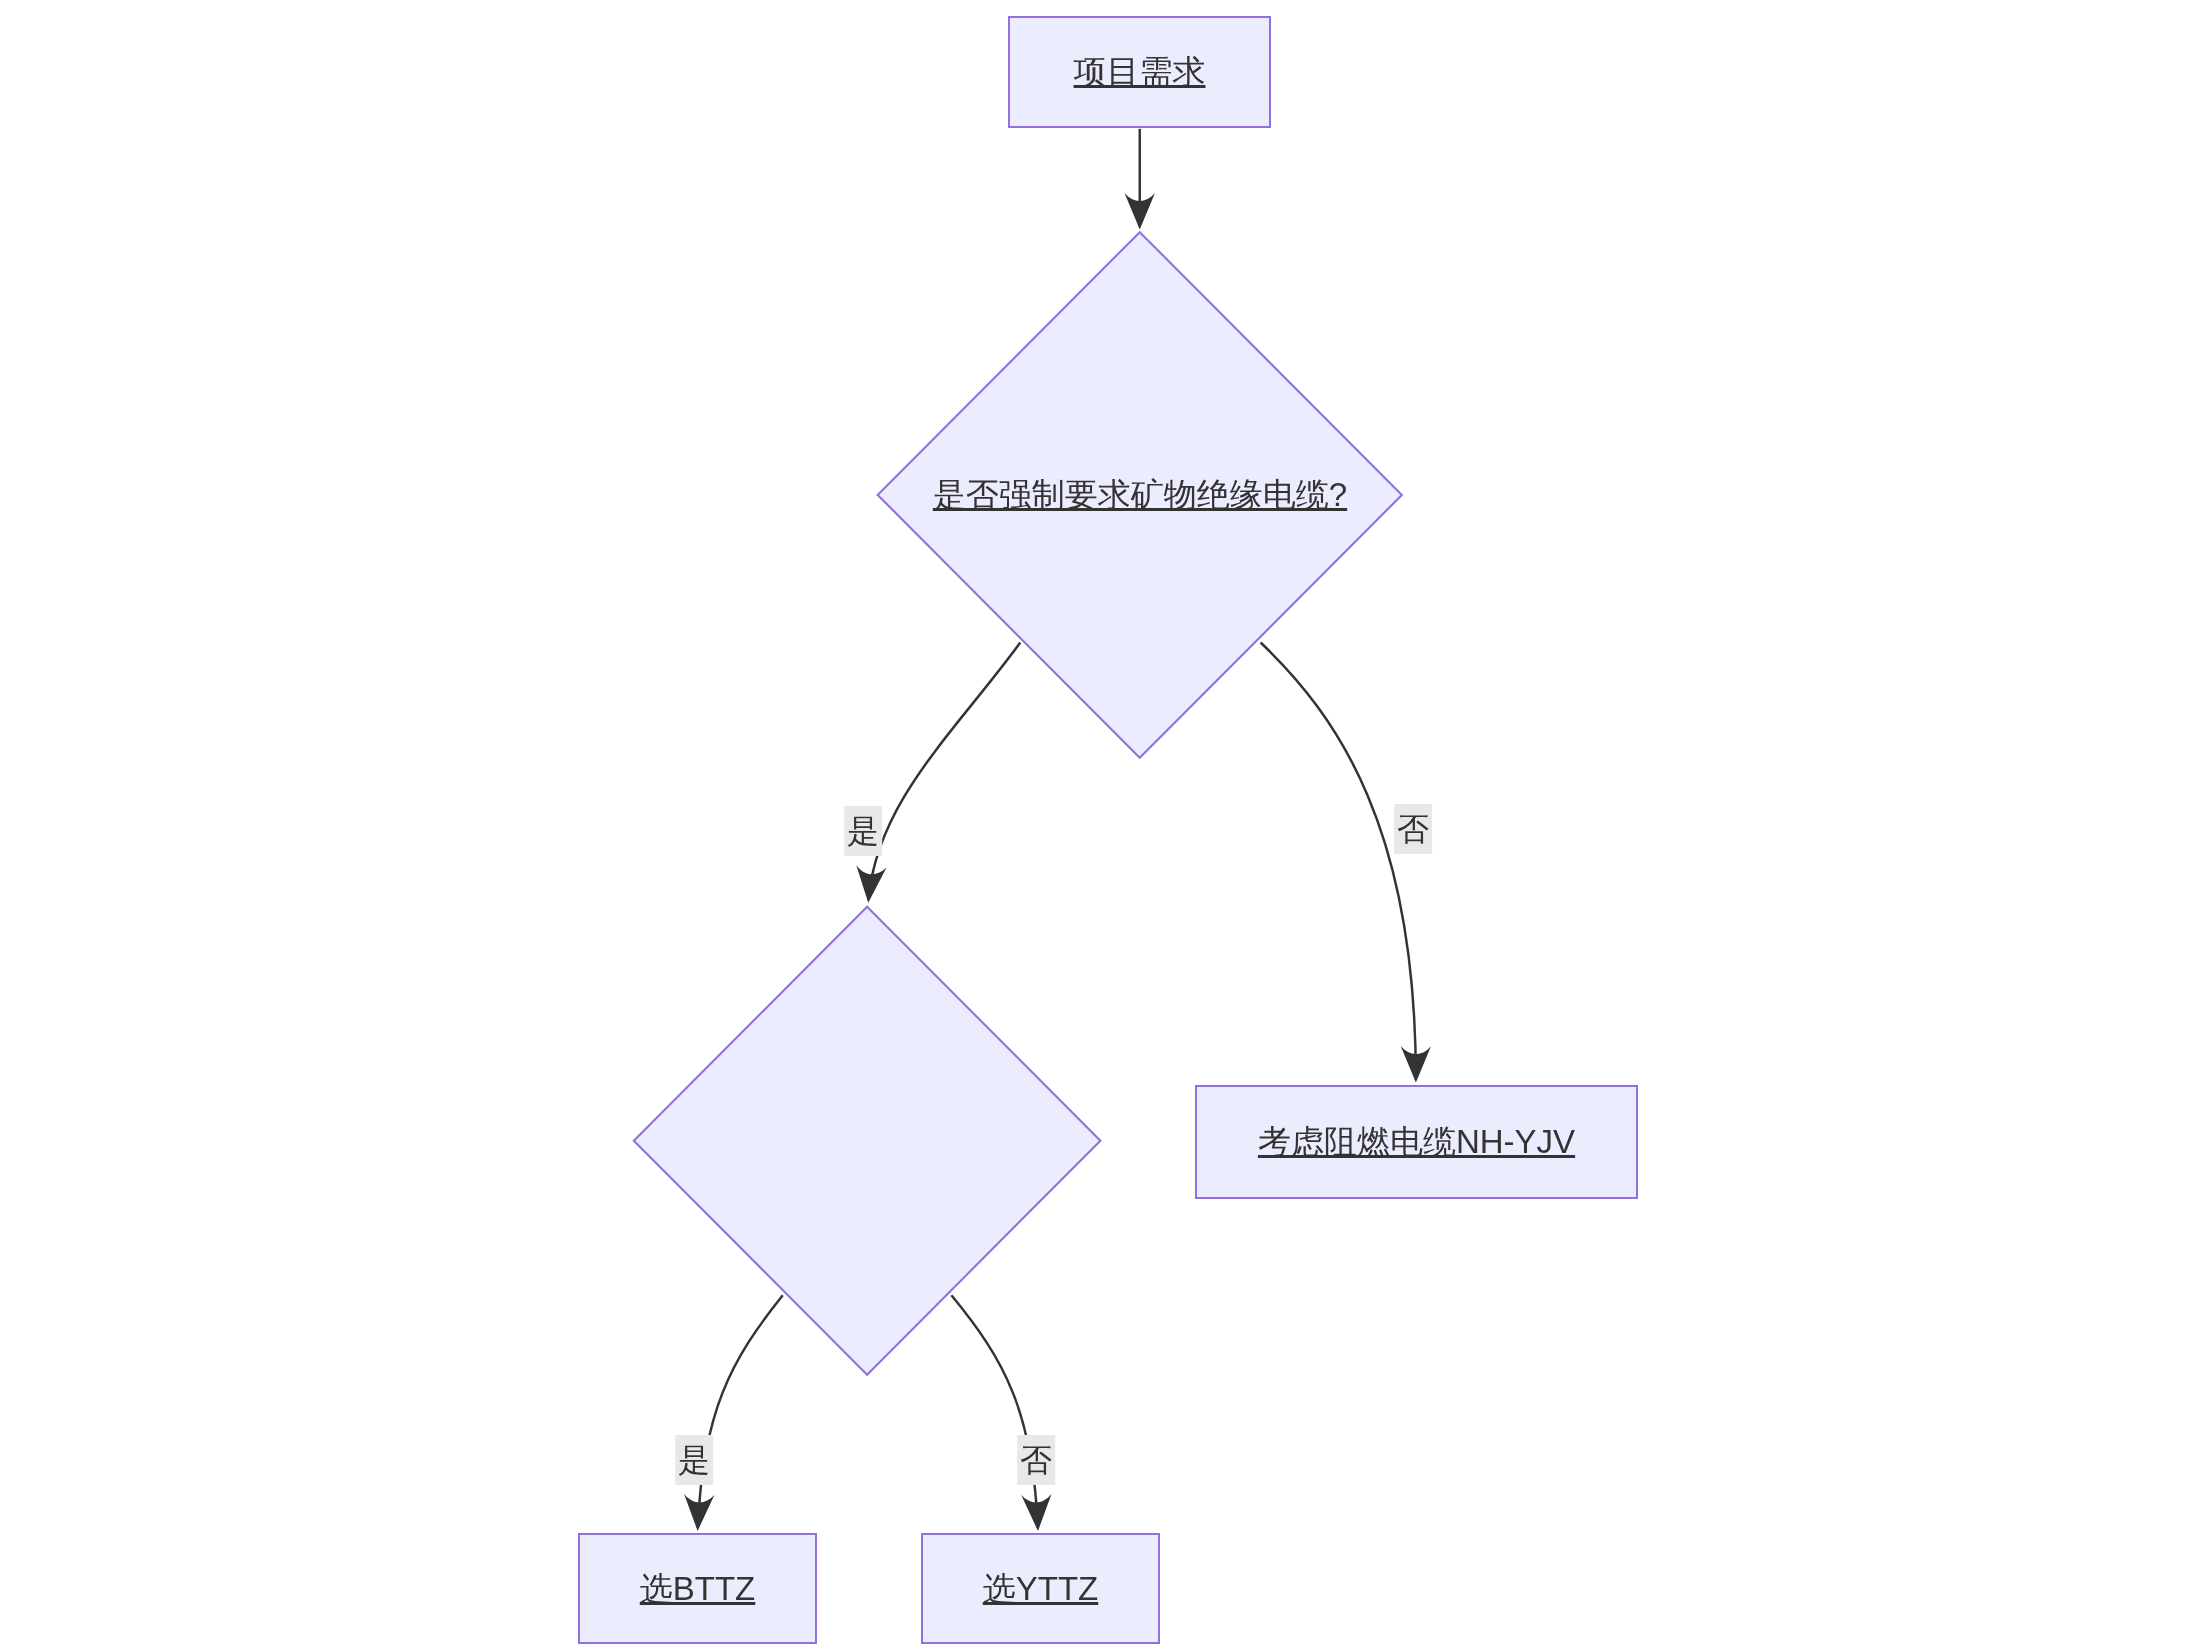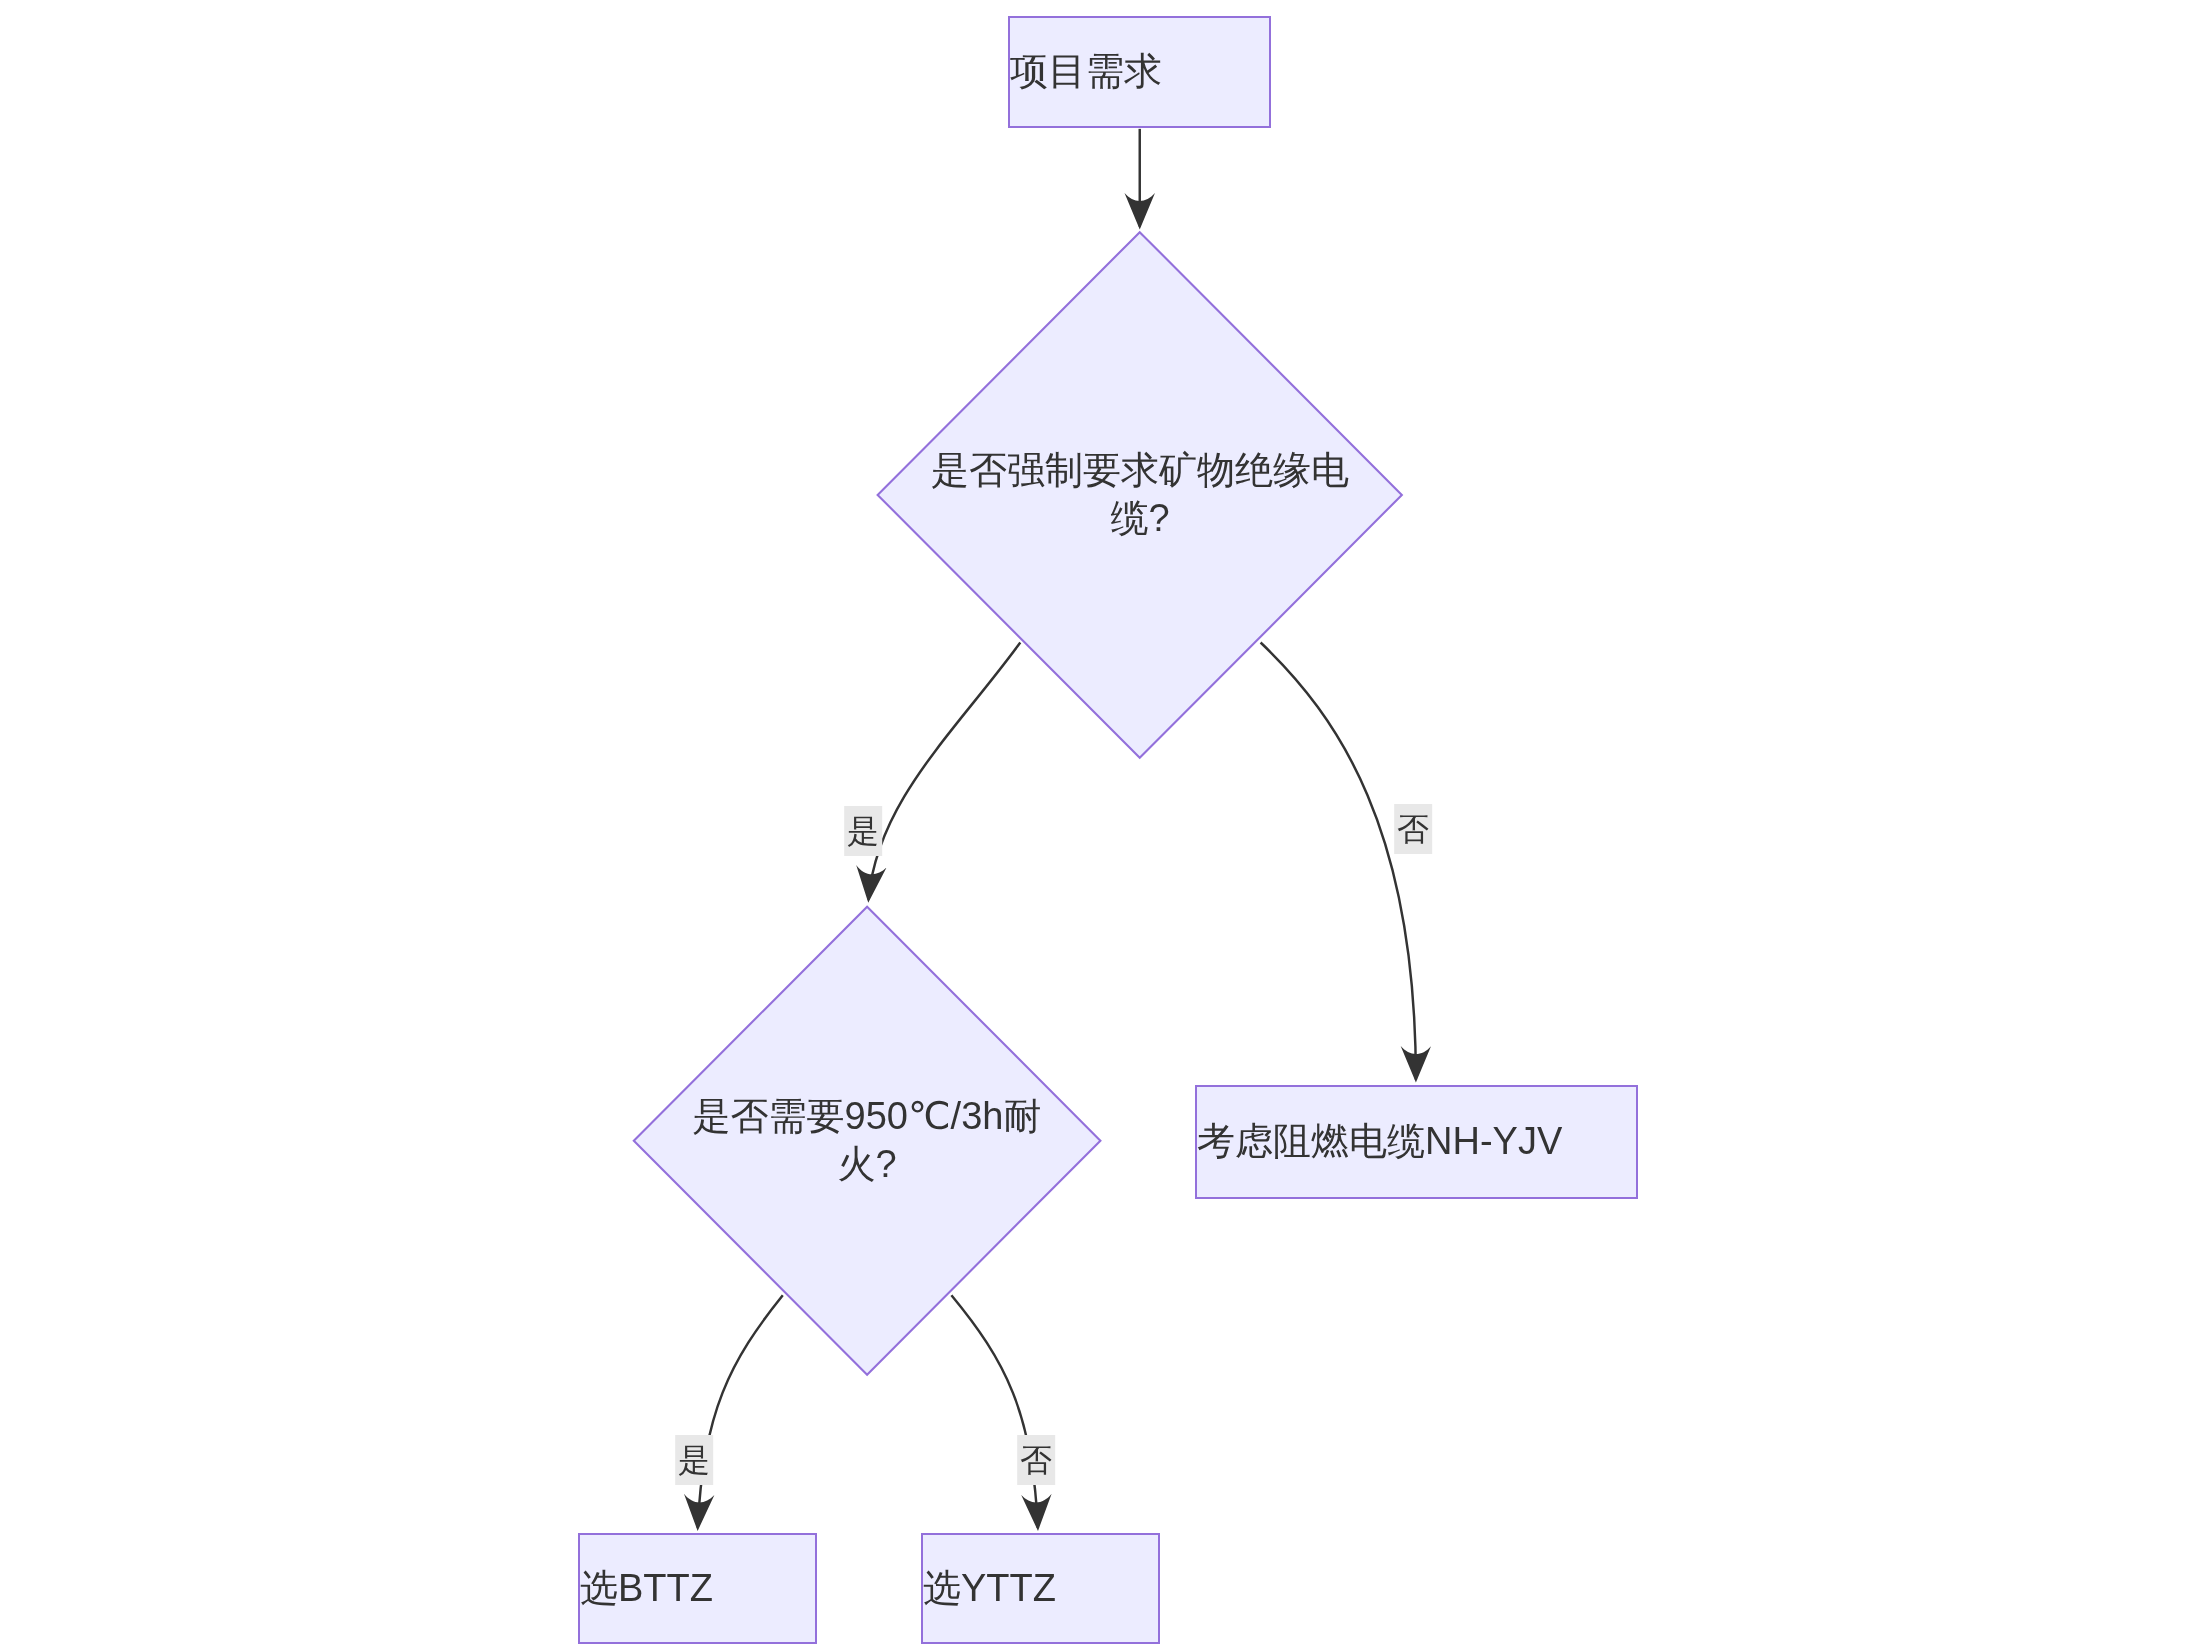--- a/index.html
+++ b/index.html
@@ -34,24 +34,26 @@
   .arrowhead { fill: var(--edge-color); stroke: none; }
   .diamond {
     fill: var(--node-fill);
     stroke: var(--node-border);
     stroke-width: 3px;
   }
   .node {
     position: absolute;
     display: flex;
     align-items: center;
+    justify-content: center;
     text-align: center;
     color: var(--text-color);
-    font-size: 38px;
+    font-size: 33px;
     line-height: 1.25;
+    text-decoration: underline;
   }
   .node.rect {
     background: var(--node-fill);
     border: 2.1px solid var(--node-border);
   }
   .node.diamond-overlay {
     background: transparent;
     border: none;
     pointer-events: none;
   }
@@ -102,23 +104,20 @@
   </div>
 
   <div class="node rect" style="left:921px; top:1533px; width:239px; height:111px;">
     <span>选YTTZ</span>
   </div>
 
   <div class="node diamond-overlay" style="left:913px; top:424px; width:454px; height:141px;">
     <span>是否强制要求矿物绝缘电缆?</span>
   </div>
 
-  <div class="node diamond-overlay" style="left:669px; top:1070px; width:396px; height:141px;">
-    <span>是否需要950℃/3h耐火?</span>
-  </div>
 
   <div class="edge-label" style="left:863px; top:831px;">是</div>
   <div class="edge-label" style="left:1413px; top:829px;">否</div>
   <div class="edge-label" style="left:694px; top:1460px;">是</div>
   <div class="edge-label" style="left:1036px; top:1460px;">否</div>
 
 </div>
 
 
 </body></html>

